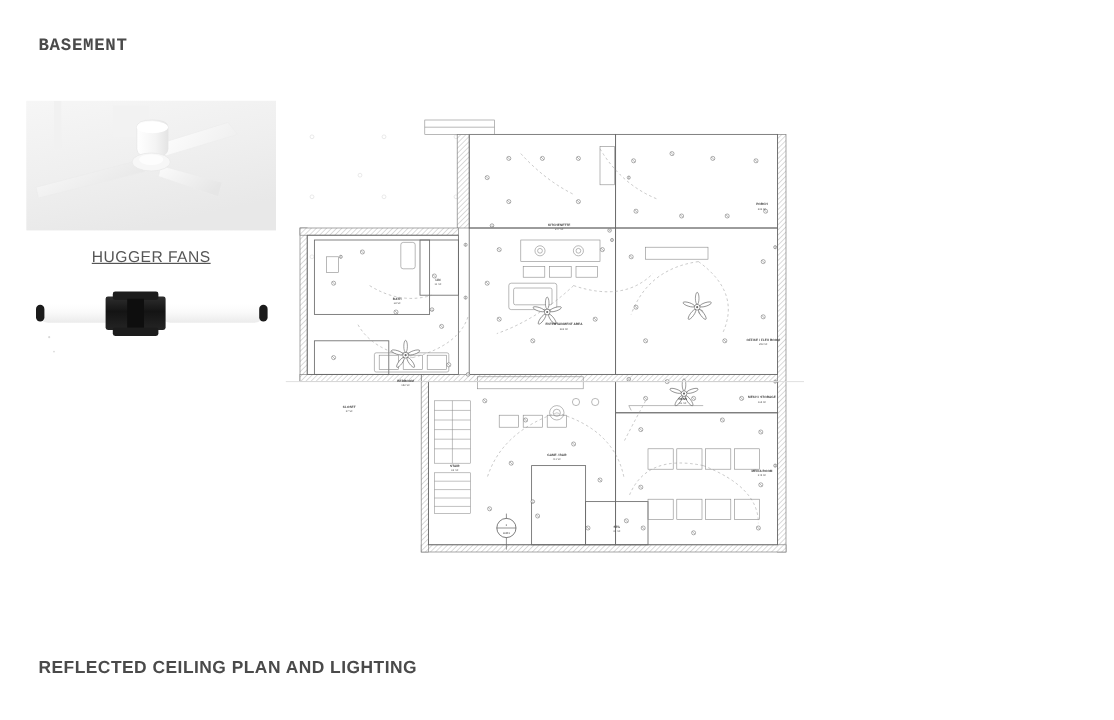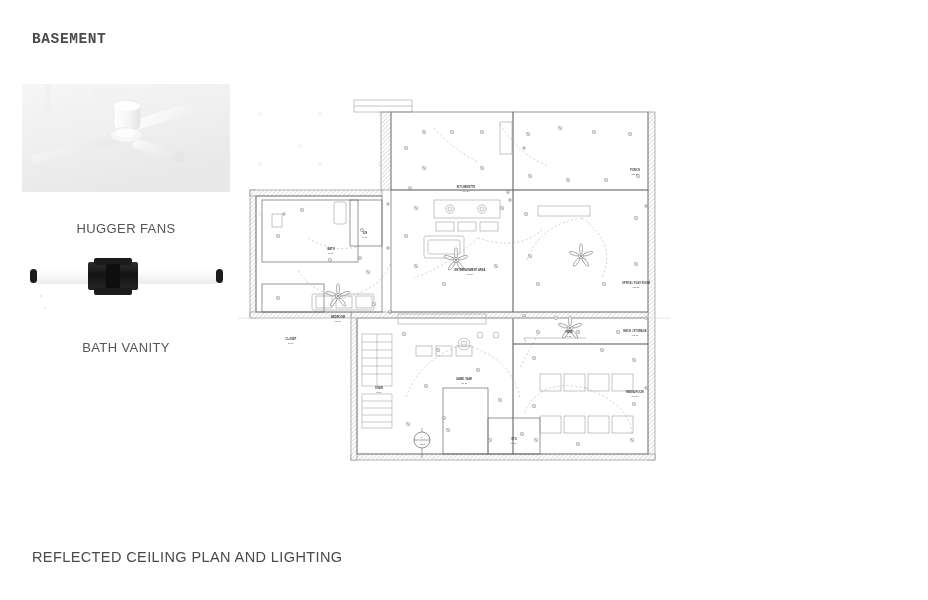--- a/index.html
+++ b/index.html
@@ -25,21 +25,21 @@
     font-weight: bold;
     letter-spacing: 0.6px;
     color: #4a4a4a;
     font-family: Liberation Mono, monospace;
   }
   .board-footer {
     position: absolute;
     left: 32px;
     top: 549px;
     font-size: 14.5px;
-    font-weight: normal;
+    font-weight: bold;
     letter-spacing: 0.4px;
     color: #4a4a4a;
   }
 
   
   .product-col {
     position: absolute;
     left: 22px;
     top: 84px;
     width: 208px;
@@ -61,21 +61,21 @@
     height: 88px;
     background: #ffffff;
   }
   .product-caption {
     text-align: center;
     font-size: 13px;
     letter-spacing: 0.4px;
     color: #555555;
     padding-top: 11px;
   }
-  .caption-fan { padding-top: 29px; }
+  .caption-fan { padding-top: 14px; text-decoration: underline; }
   .caption-vanity { padding-top: 6px; }
 
   
   .plan-wrap {
     position: absolute;
     left: 238px;
     top: 88px;
     width: 432px;
     height: 382px;
   }
@@ -185,21 +185,20 @@
 
         <rect x="66" y="16" width="50" height="28" rx="2" fill="url(#blkGrad)"></rect>
         <rect x="72" y="12" width="38" height="7" rx="2" fill="#1c1c1c"></rect>
         <rect x="72" y="42" width="38" height="7" rx="2" fill="#1c1c1c"></rect>
         <rect x="84" y="18" width="14" height="24" fill="#0e0e0e"></rect>
 
         <circle cx="19" cy="50" r="0.9" fill="#d8d8d8"></circle>
         <circle cx="23" cy="62" r="0.8" fill="#dcdcdc"></circle>
       </svg>
     </div>
-    <div class="product-caption caption-vanity">BATH VANITY</div>
   </div>
 </div>
 
 <div class="plan-wrap">
 <svg width="432" height="382" viewBox="0 0 432 382">
 
   <defs>
     <pattern id="hatch" width="3" height="3" patternUnits="userSpaceOnUse" patternTransform="rotate(45)">
       <rect width="3" height="3" fill="#ffffff"></rect>
       <line x1="0" y1="0" x2="0" y2="3" stroke="#b5b5b5" stroke-width="0.8"></line>

